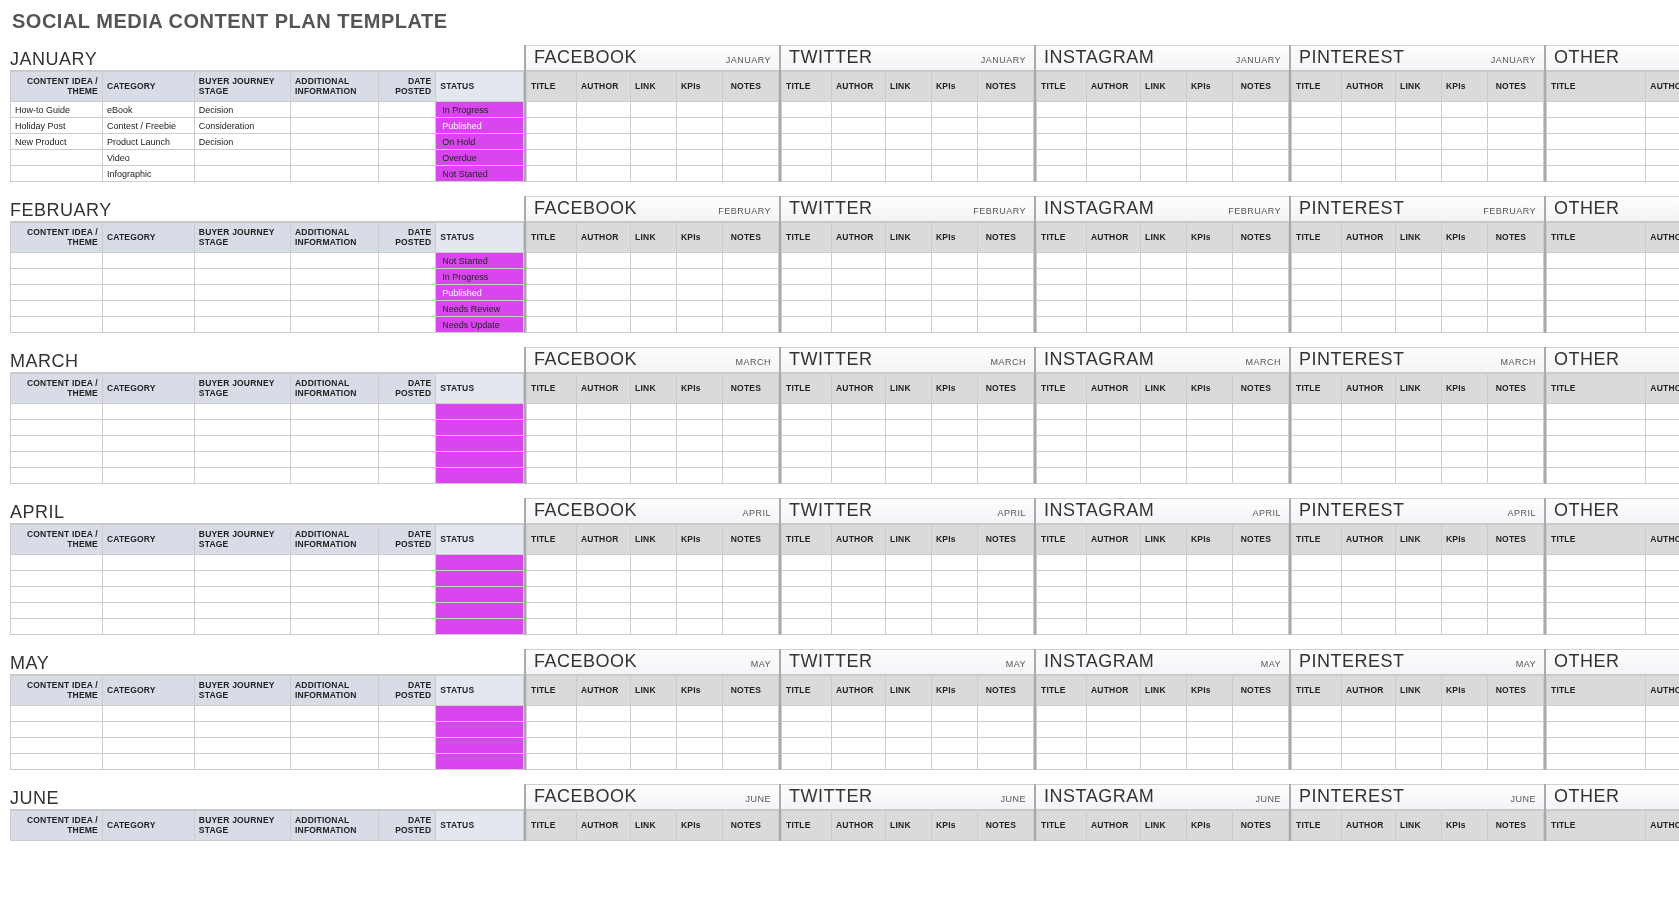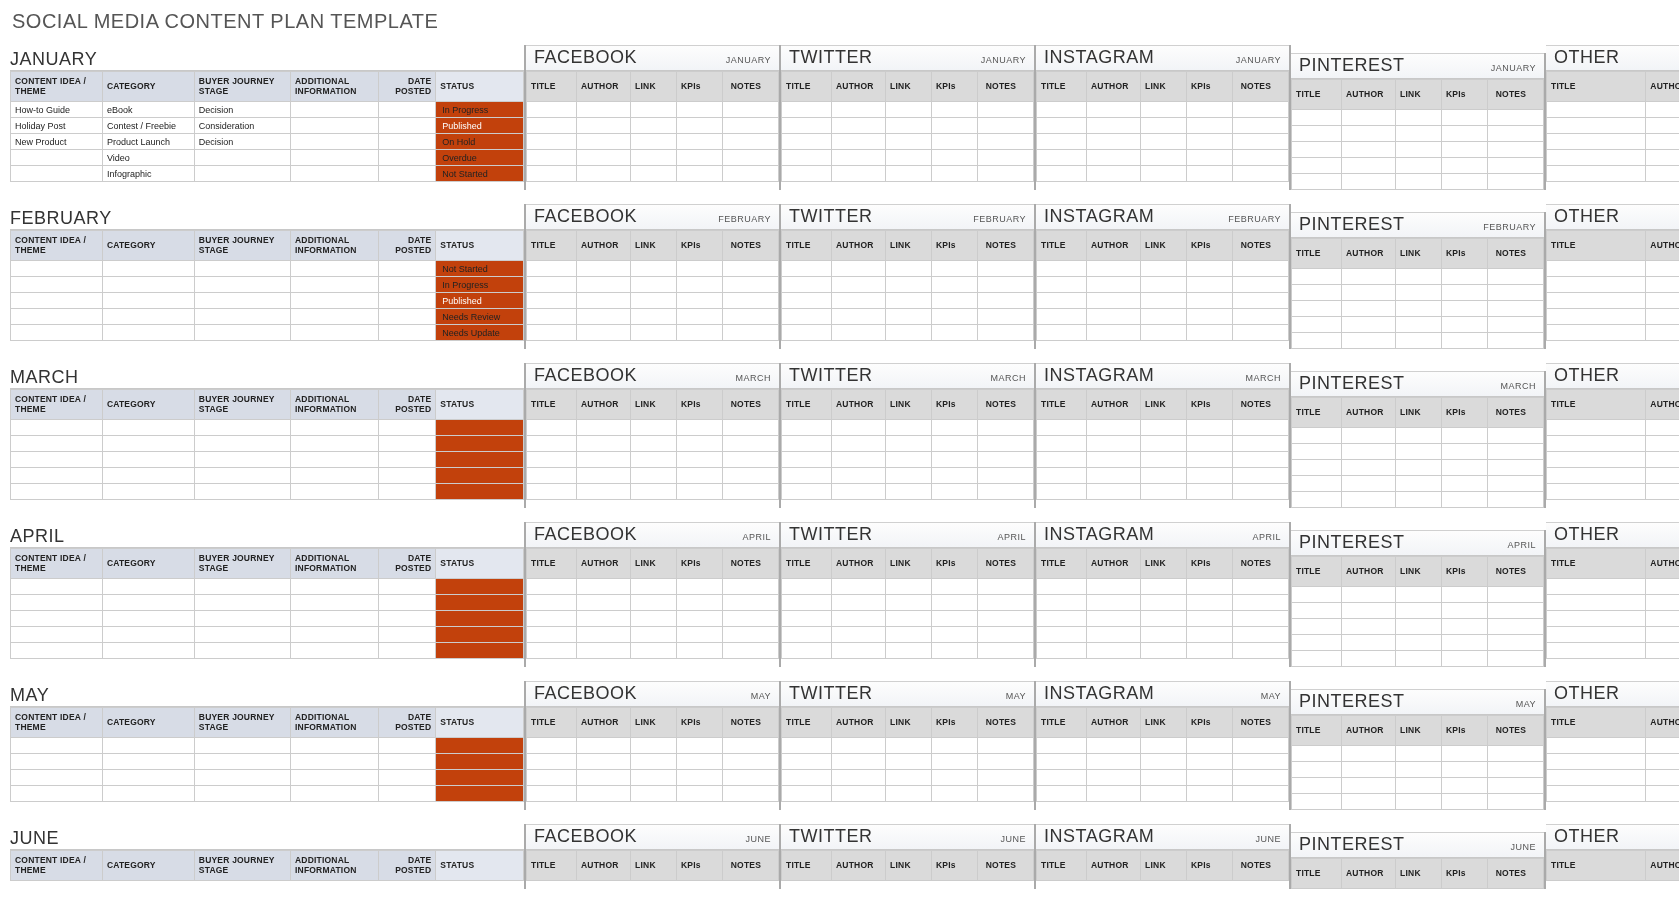--- a/index.html
+++ b/index.html
@@ -6,38 +6,38 @@
   body {
     font-family: "Century Gothic", "Gill Sans", "Segoe UI", Arial, sans-serif;
     font-size: 11px;
     background: #fff;
     padding: 8px 0 8px 10px;
     color: #333;
     overflow-x: auto;
   }
   .page-title {
     font-size: 20px;
-    font-weight: 400;
+    font-weight: 700;
     color: #555;
     letter-spacing: 0.5px;
     margin: 2px 0 12px 2px;
   }
   .month-row {
     display: flex;
     align-items: stretch;
     margin-bottom: 14px;
   }
   .plan-block {
     flex: 0 0 516px;
     border-right: 2px solid #aaa;
   }
   .platform-block.facebook  { flex: 0 0 255px; }
   .platform-block.twitter   { flex: 0 0 255px; }
   .platform-block.instagram { flex: 0 0 255px; }
-  .platform-block.pinterest { flex: 0 0 255px; margin-top: 8px; }
+  .platform-block.pinterest { flex: 0 0 255px; }
   .platform-block.other     { flex: 0 0 210px; }
   .platform-block           { border-right: 2px solid #aaa; }
 
   .section-head {
     height: 26px;
     display: flex;
     align-items: flex-end;
     justify-content: space-between;
     padding: 0 8px 2px 8px;
     background: linear-gradient(#fdfdfd, #f2f4f7);
@@ -83,27 +83,27 @@
     background: #d7dce6;
     font-weight: 700;
     font-size: 8.5px;
     height: 30px;
     vertical-align: middle;
     letter-spacing: 0.2px;
     white-space: normal;
     line-height: 1.1;
   }
 
-  .plan-block th.c1 { width: 86px; }
+  .plan-block th.c1 { width: 86px; text-align: right; }
   .plan-block th.c2 { width: 86px; }
   .plan-block th.c3 { width: 90px; margin-left: 16px; }
   .plan-block th.c4 { width: 82px; }
   .plan-block th.c5 { width: 54px; text-align: right; }
   .plan-block th.c6 { width: 82px; background: #e3e7ef; }
-  .plan-block td.c6 { background: #c2410c; }
+  .plan-block td.c6 { background: #d946ef; }
 
   .platform-block th   { background: #dadada; }
   .platform-block th.p1 { width: 48px; }
   .platform-block th.p2 { width: 52px; }
   .platform-block th.p3 { width: 44px; }
   .platform-block th.p4 { width: 44px; }
   .platform-block th.p5 { width: 54px; padding-left: 8px; }
 
   td.status { text-align: left; padding-left: 6px; }
 

